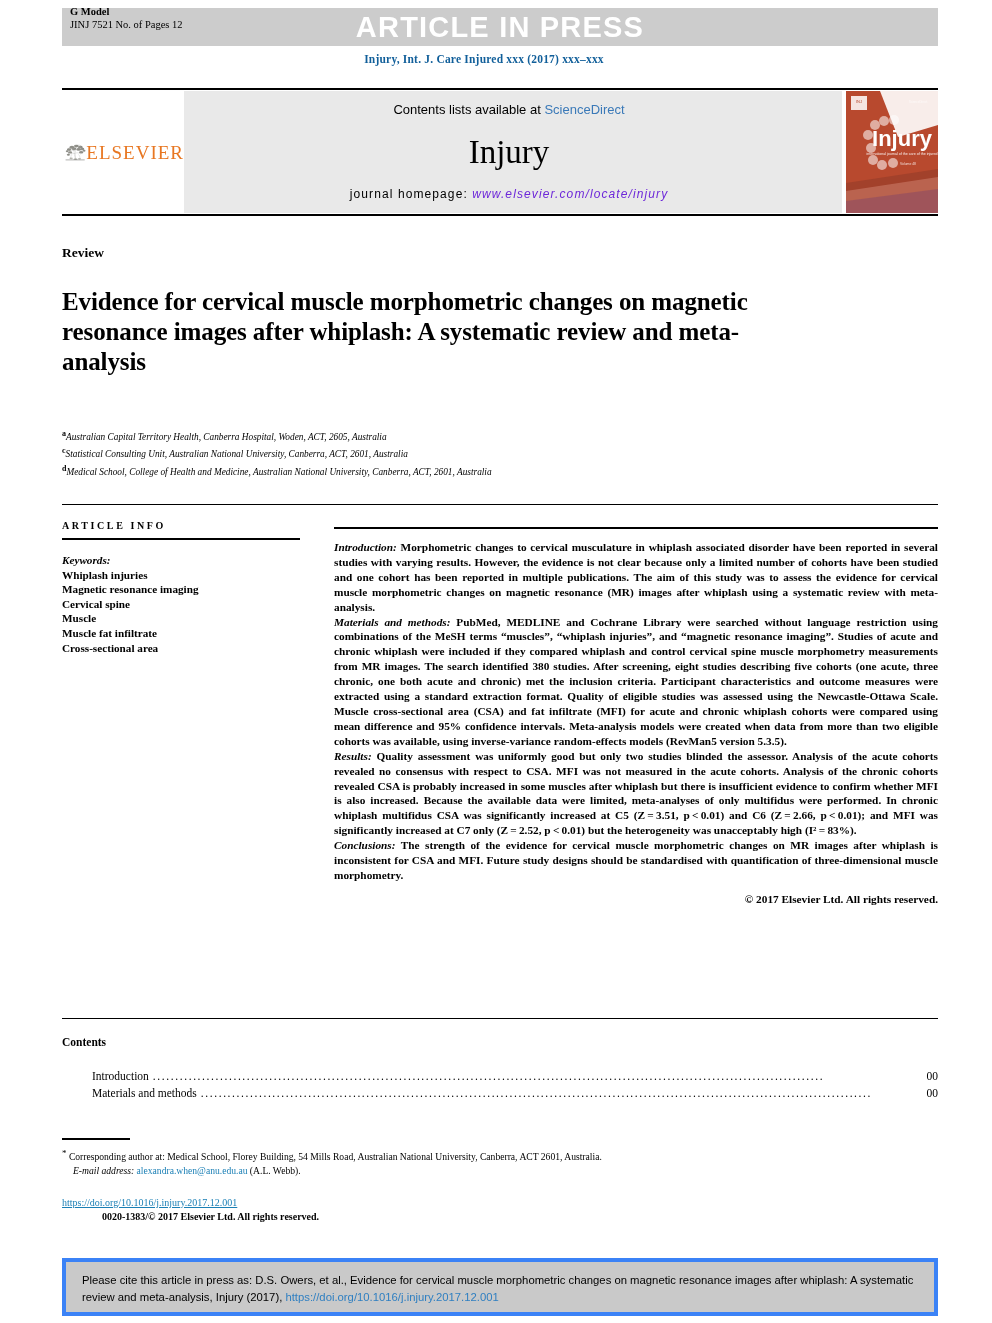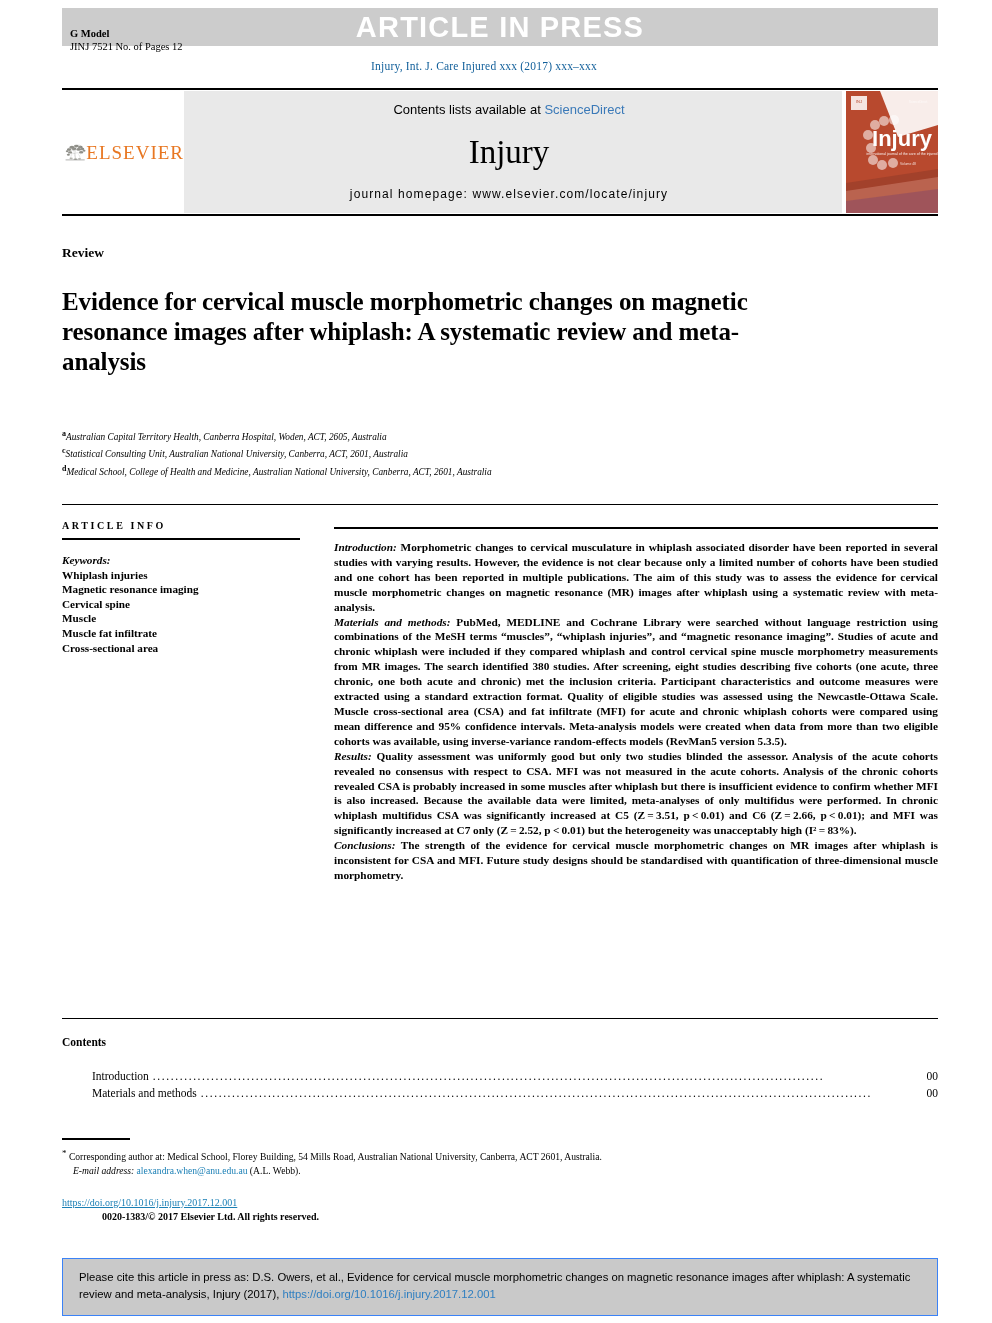--- a/index.html
+++ b/index.html
@@ -33,32 +33,31 @@
     letter-spacing: 1.2px;
     color: #ffffff;
   }
   .gmodel {
     position: absolute;
     left: 70px; top: 6px;
     font-family: "Liberation Serif", serif;
     font-size: 10.5px;
     line-height: 12.5px;
     z-index: 5;
-    margin-top: 22px;
   }
   .gmodel .l1 { font-weight: bold; }
 
   
   .citeline {
     position: absolute;
-    left: 0; top: 60px;
+    left: 0; top: 53px;
     width: 968px;
     text-align: center;
     font-family: "Liberation Serif", serif;
-    font-weight: normal;
+    font-weight: bold;
     font-size: 11.5px;
     color: #115f9a;
     letter-spacing: 0.2px;
   }
 
   
   .masthead {
     position: absolute;
     left: 62px; top: 88px;
     width: 876px; height: 128px;
@@ -106,21 +105,21 @@
     font-family: "Liberation Serif", serif;
     font-size: 33px;
     letter-spacing: 0px;
   }
   .sd-home {
     font-family: "Liberation Sans", sans-serif;
     font-size: 12px;
     letter-spacing: 1.1px;
     color: #000;
   }
-  .sd-home a { color: #000000; text-decoration: none; }
+  .sd-home a { color: #6d28d9; text-decoration: none; font-style: italic; }
 
   .cover {
     position: absolute;
     left: 784px; top: 3px;
     width: 92px; height: 122px;
     overflow: hidden;
     background: #b8472c;
   }
 
   
@@ -263,21 +262,21 @@
   }
   .doi-block .doi { color: #1a7fb5; }
   .doi-block .issn { font-weight: bold; margin-left: 40px; }
 
   
   .citebox {
     position: absolute;
     left: 62px; top: 1258px;
     width: 876px; height: 58px;
     background: #c9c9c9;
-    border: 1px solid #3b82f6;
+    border: 4px solid #3b82f6;
     padding: 10px 16px;
     font-family: "Liberation Sans", sans-serif;
     font-size: 11.3px;
     line-height: 17px;
   }
   .citebox a { color: #2f7fc1; text-decoration: none; }
 </style>
 </head>
 <body>
 
@@ -405,20 +404,21 @@
   </div>
 
   <div class="abs-col">
     <div class="hr-thick"></div>
     <div class="abs-body" id="abs-body">
         <p><span class="abs-lead">Introduction:</span><span> Morphometric changes to cervical musculature in whiplash associated disorder have been reported in several studies with varying results. However, the evidence is not clear because only a limited number of cohorts have been studied and one cohort has been reported in multiple publications. The aim of this study was to assess the evidence for cervical muscle morphometric changes on magnetic resonance (MR) images after whiplash using a systematic review with meta-analysis.</span></p>
         <p><span class="abs-lead">Materials and methods:</span><span> PubMed, MEDLINE and Cochrane Library were searched without language restriction using combinations of the MeSH terms “muscles”, “whiplash injuries”, and “magnetic resonance imaging”. Studies of acute and chronic whiplash were included if they compared whiplash and control cervical spine muscle morphometry measurements from MR images. The search identified 380 studies. After screening, eight studies describing five cohorts (one acute, three chronic, one both acute and chronic) met the inclusion criteria. Participant characteristics and outcome measures were extracted using a standard extraction format. Quality of eligible studies was assessed using the Newcastle-Ottawa Scale. Muscle cross-sectional area (CSA) and fat infiltrate (MFI) for acute and chronic whiplash cohorts were compared using mean difference and 95% confidence intervals. Meta-analysis models were created when data from more than two eligible cohorts was available, using inverse-variance random-effects models (RevMan5 version 5.3.5).</span></p>
         <p><span class="abs-lead">Results:</span><span> Quality assessment was uniformly good but only two studies blinded the assessor. Analysis of the acute cohorts revealed no consensus with respect to CSA. MFI was not measured in the acute cohorts. Analysis of the chronic cohorts revealed CSA is probably increased in some muscles after whiplash but there is insufficient evidence to confirm whether MFI is also increased. Because the available data were limited, meta-analyses of only multifidus were performed. In chronic whiplash multifidus CSA was significantly increased at C5 (Z = 3.51, p &lt; 0.01) and C6 (Z = 2.66, p &lt; 0.01); and MFI was significantly increased at C7 only (Z = 2.52, p &lt; 0.01) but the heterogeneity was unacceptably high (I² = 83%).</span></p>
         <p><span class="abs-lead">Conclusions:</span><span> The strength of the evidence for cervical muscle morphometric changes on MR images after whiplash is inconsistent for CSA and MFI. Future study designs should be standardised with quantification of three-dimensional muscle morphometry.</span></p>
       </div>
+    <div class="abs-body abs-copy">© 2017 Elsevier Ltd. All rights reserved.</div>
   </div>
 
   <div class="contents-rule"></div>
   <div class="contents-head">Contents</div>
   <div class="toc" id="toc">
       <div class="toc-row">
         <span class="toc-label">Introduction</span>
         <span class="toc-dots">......................................................................................................................................................</span>
         <span class="toc-page">00</span>
       </div>

